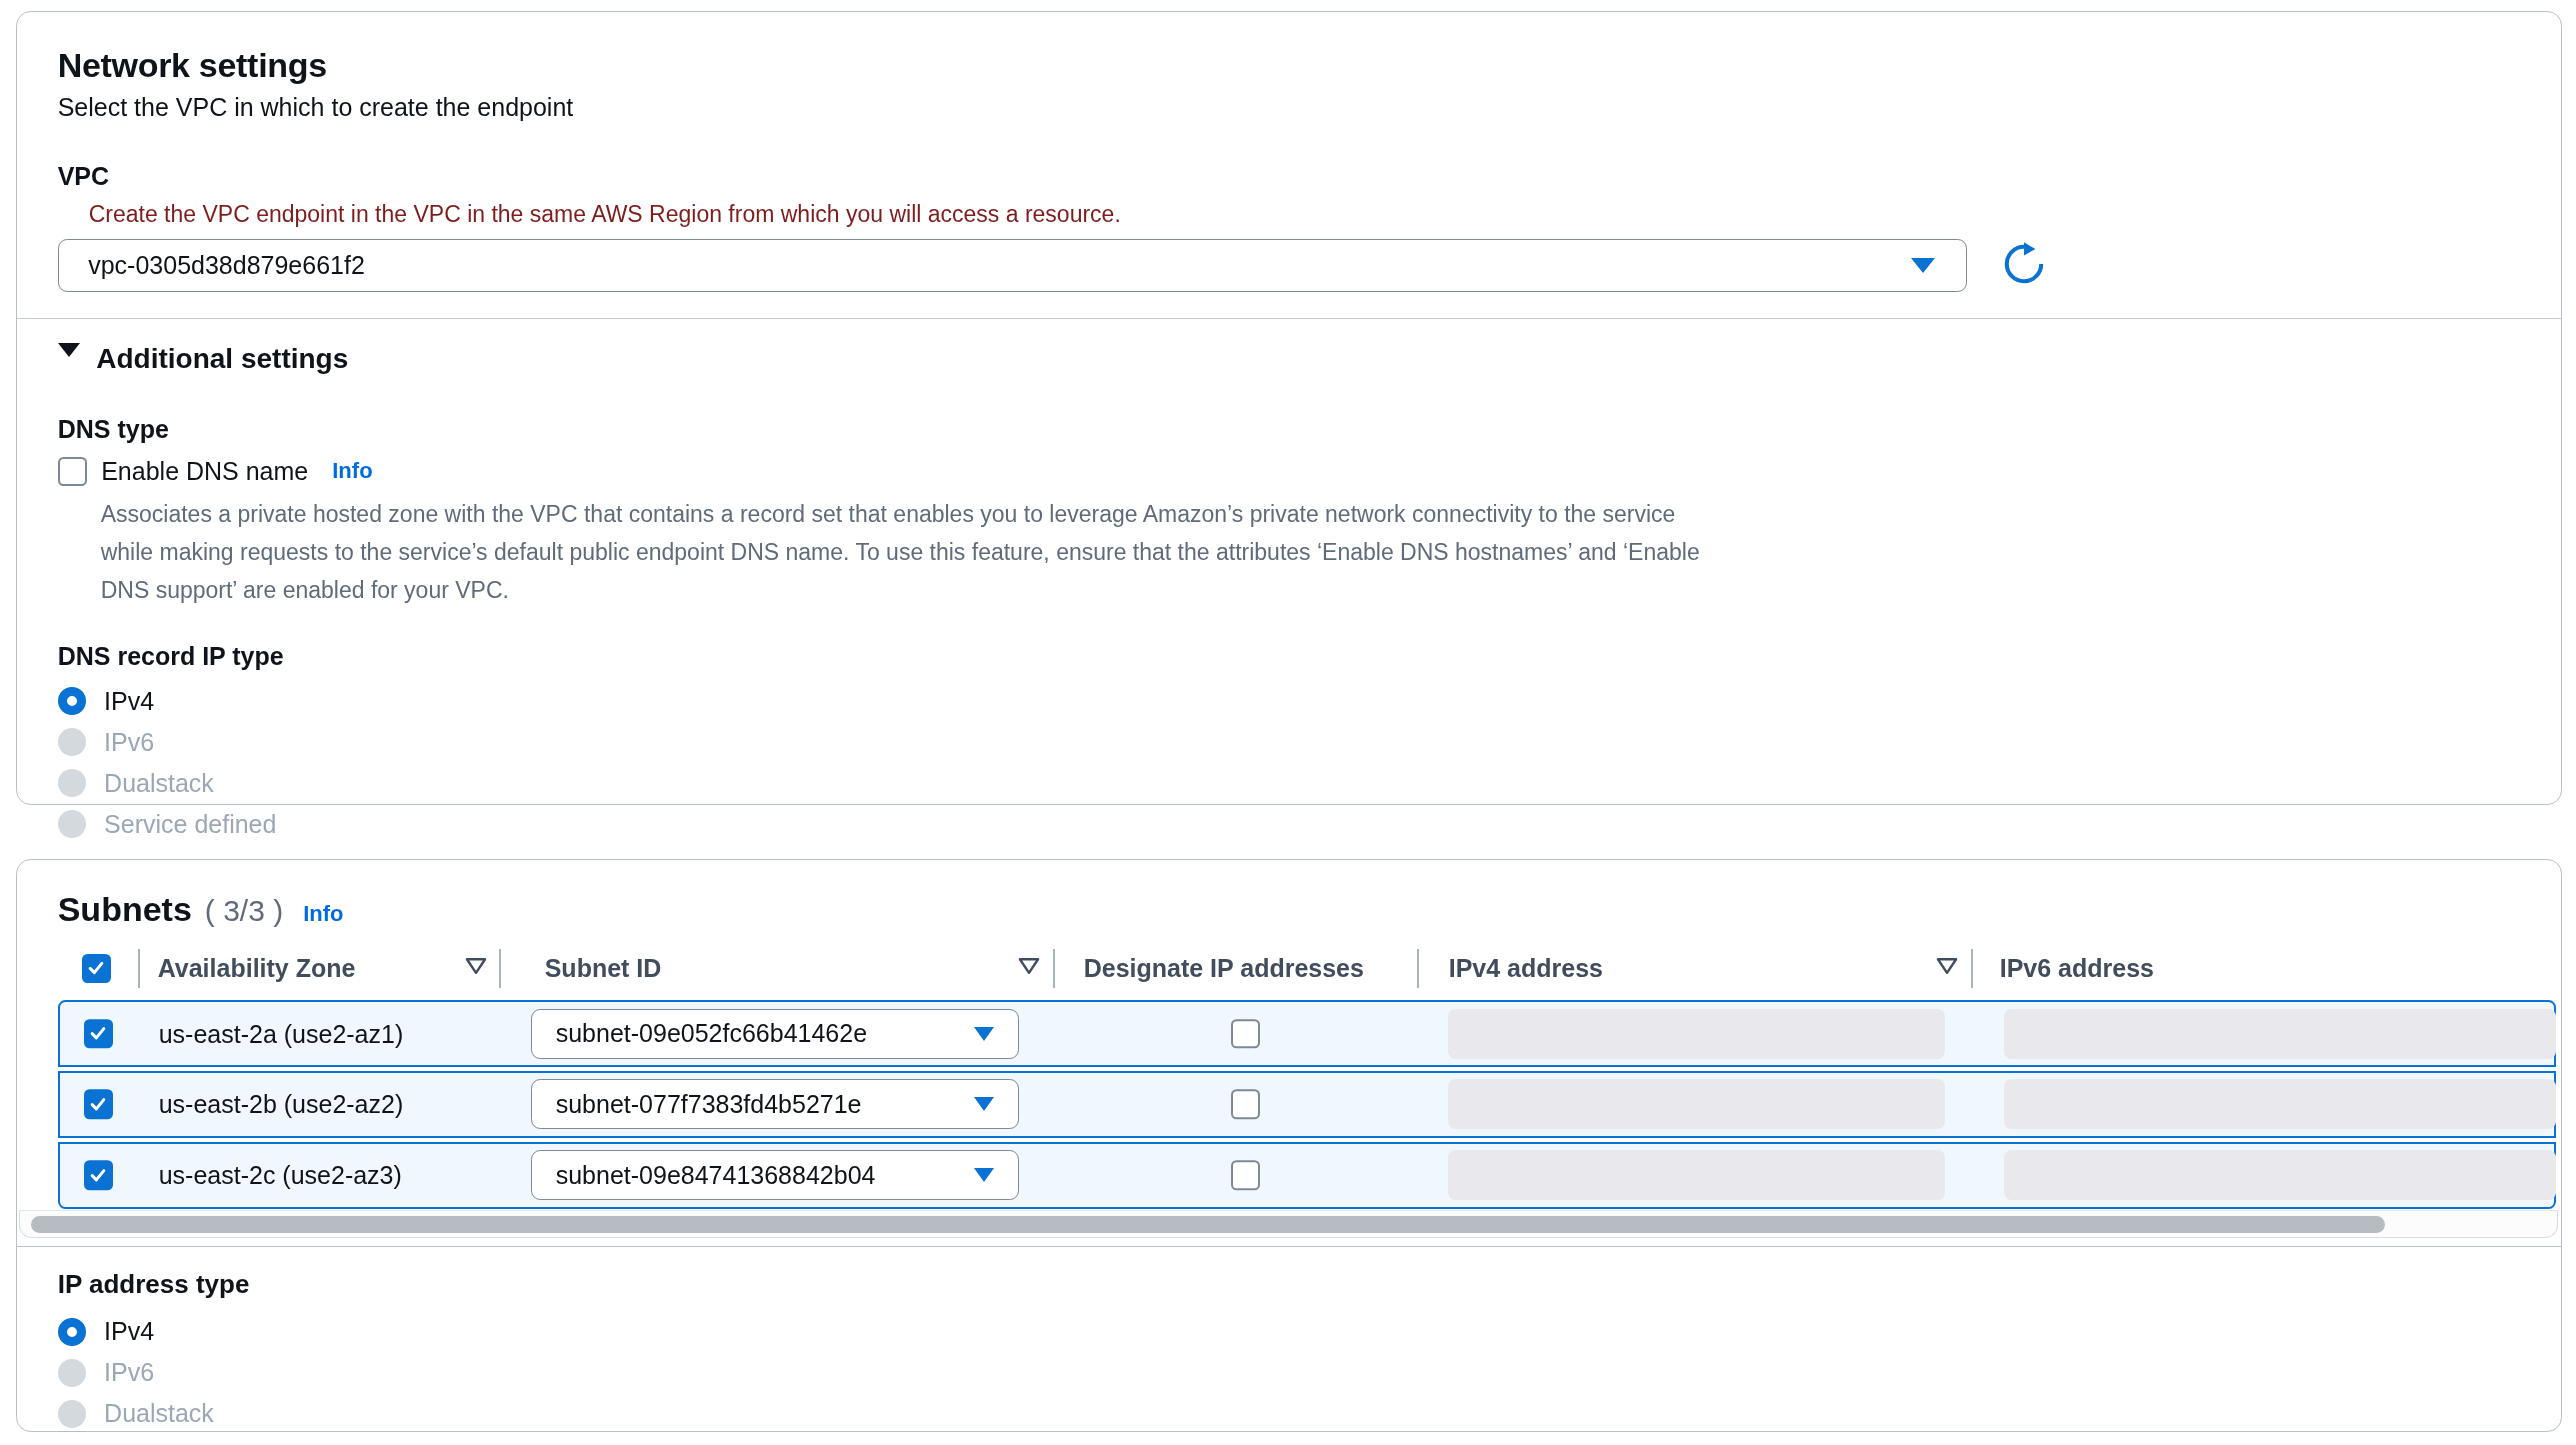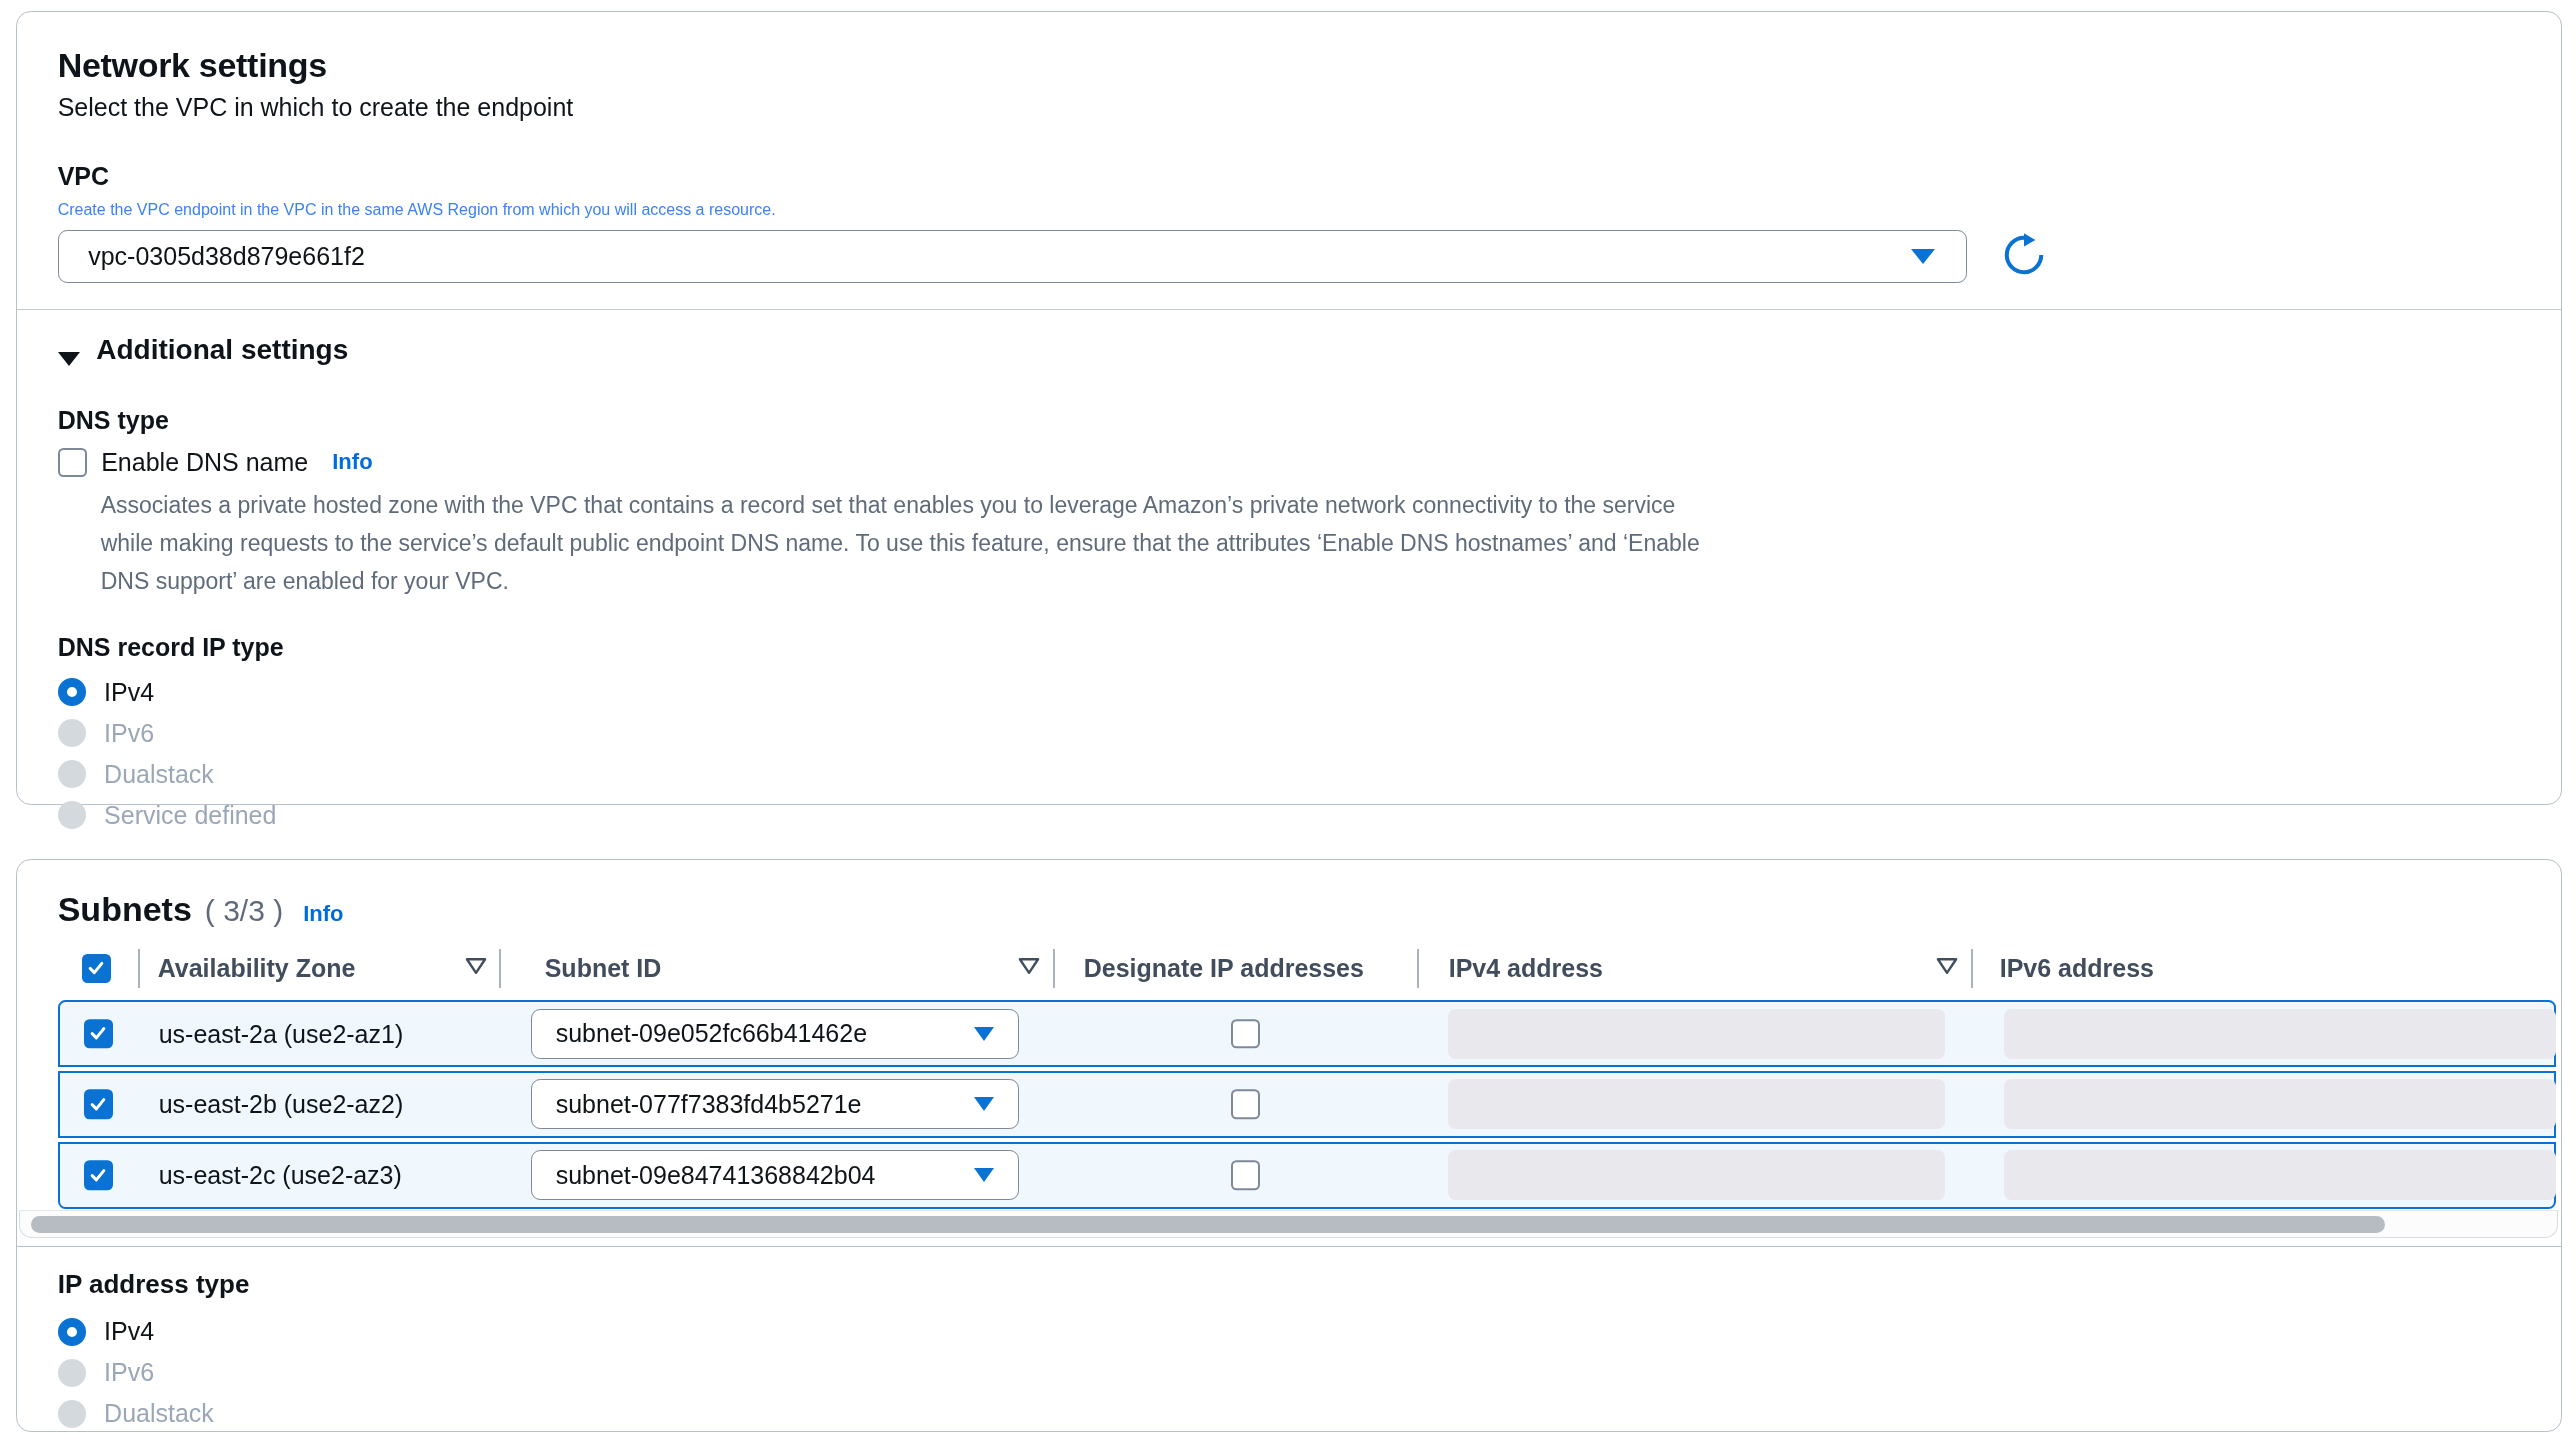--- a/index.html
+++ b/index.html
@@ -7,35 +7,35 @@
               font-family:"Liberation Sans", sans-serif; color:#0f141a; }
 
   .card { position:absolute; left:15.7px; width:2546px; background:#fff;
           border:1.8px solid #b6bec9; border-radius:14.7px; }
   .card-network { top:11px;  height:794px; padding:33px 41px 0 41px; }
   .card-subnets { top:859px; height:573px; padding:29.5px 0 0 0; }
 
   h2 { font-size:34px; font-weight:700; line-height:41px; letter-spacing:-0.3px; }
   .subtitle { font-size:25px; margin-top:7.4px; color:#0f141a; }
   .field-label { font-size:25px; font-weight:700; margin-top:40px; }
-  .field-desc  { font-size:16px; color:#3b82f6; margin-top:9.2px; }
+  .field-desc  { font-size:23px; color:#7f1d1d; margin-top:9.2px;margin-left:31px; }
 
   .vpc-row { display:flex; align-items:center; margin-top:11px; }
   .select { height:53px; border:1.8px solid #7d8998; border-radius:9.2px; background:#fff;
             display:flex; align-items:center; justify-content:space-between;
             font-size:25px; color:#0f141a; cursor:pointer; }
   .vpc-select { width:1909px; padding:0 31px 0 29.5px; }
   .caret { width:0; height:0; border-left:12px solid transparent;
            border-right:12px solid transparent; border-top:15.7px solid #0972d3; }
   .refresh-btn { margin-left:33px; width:48px; height:48px; border:none; background:transparent;
                  cursor:pointer; display:flex; align-items:center; justify-content:center; }
 
   .divider1 { border:none; border-top:1.8px solid #c3cad3; margin:26px -41px 0 -41px; }
 
-  .expander { display:flex; align-items:flex-end; margin-top:24px; cursor:pointer; }
+  .expander { display:flex; align-items:flex-start; margin-top:24px; cursor:pointer; }
   .tri-down { width:0; height:0; border-left:11px solid transparent;
               border-right:11px solid transparent; border-top:14.7px solid #0f141a; }
   .expander-label { font-size:28px; font-weight:700; margin-left:16.6px; }
 
   .check-row { display:flex; align-items:center; margin-top:13px; }
   .checkbox { width:29.5px; height:29.5px; border-radius:5.5px; background:#fff;
               border:2.8px solid #7d8998; flex:none; }
   .checkbox.checked { background:#0972d3; border:none;
                       display:flex; align-items:center; justify-content:center; }
   .check-row .label { font-size:25px; margin-left:14px; }

